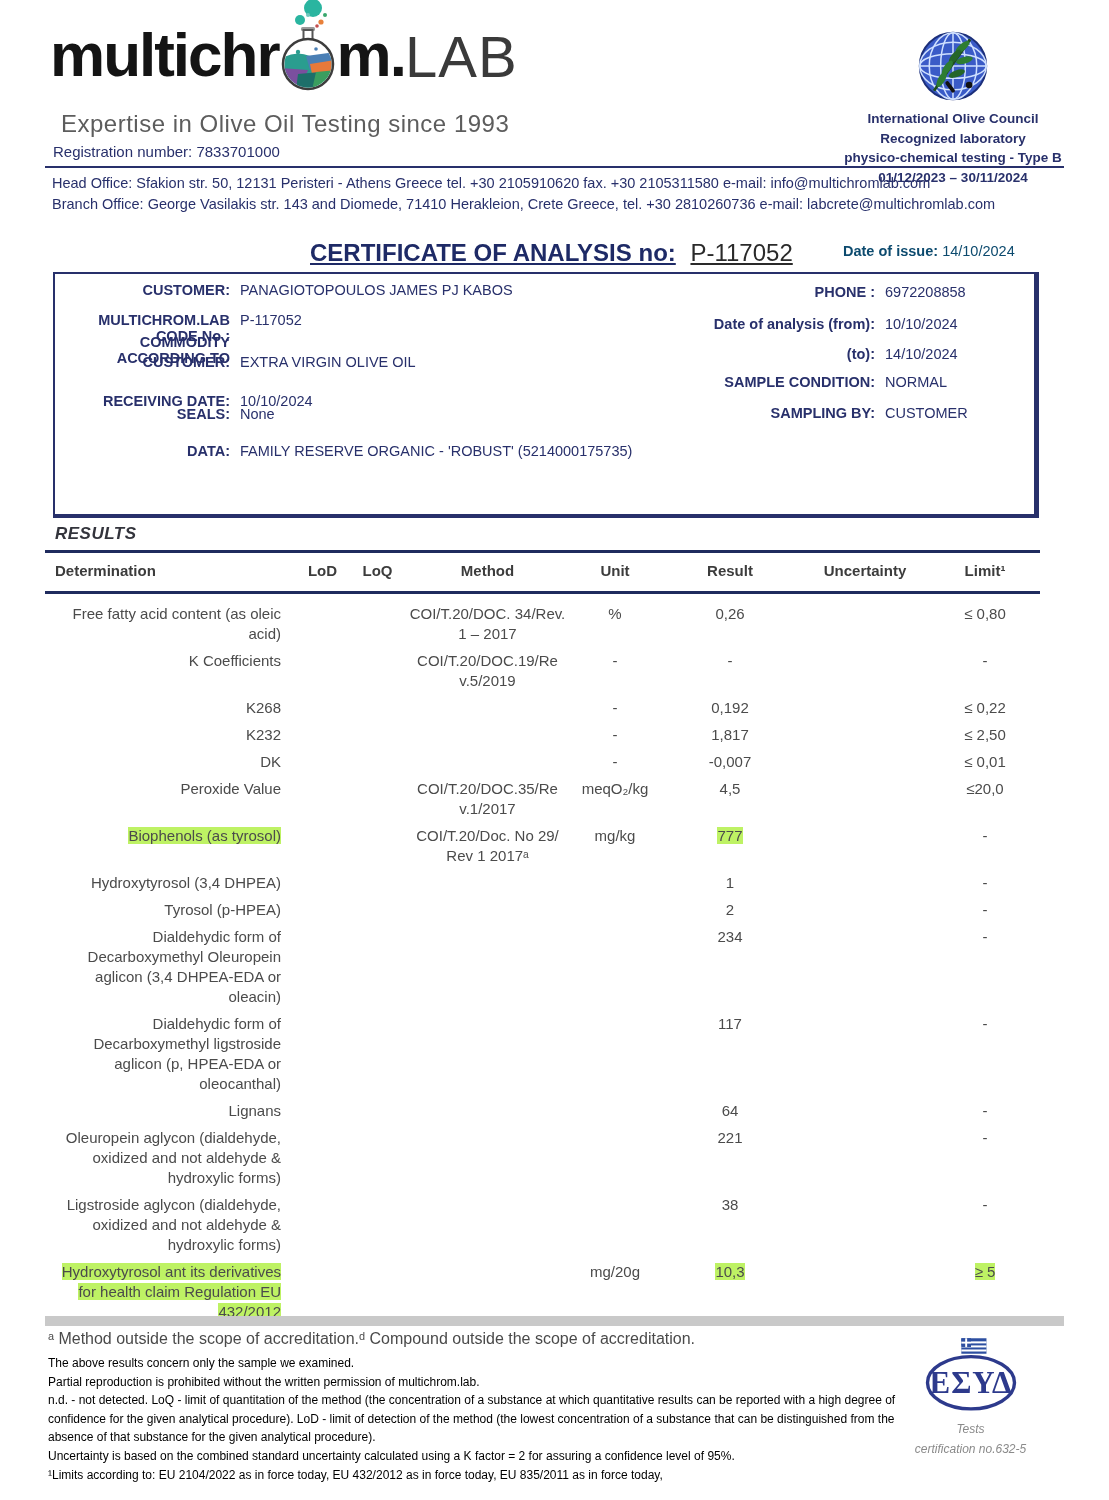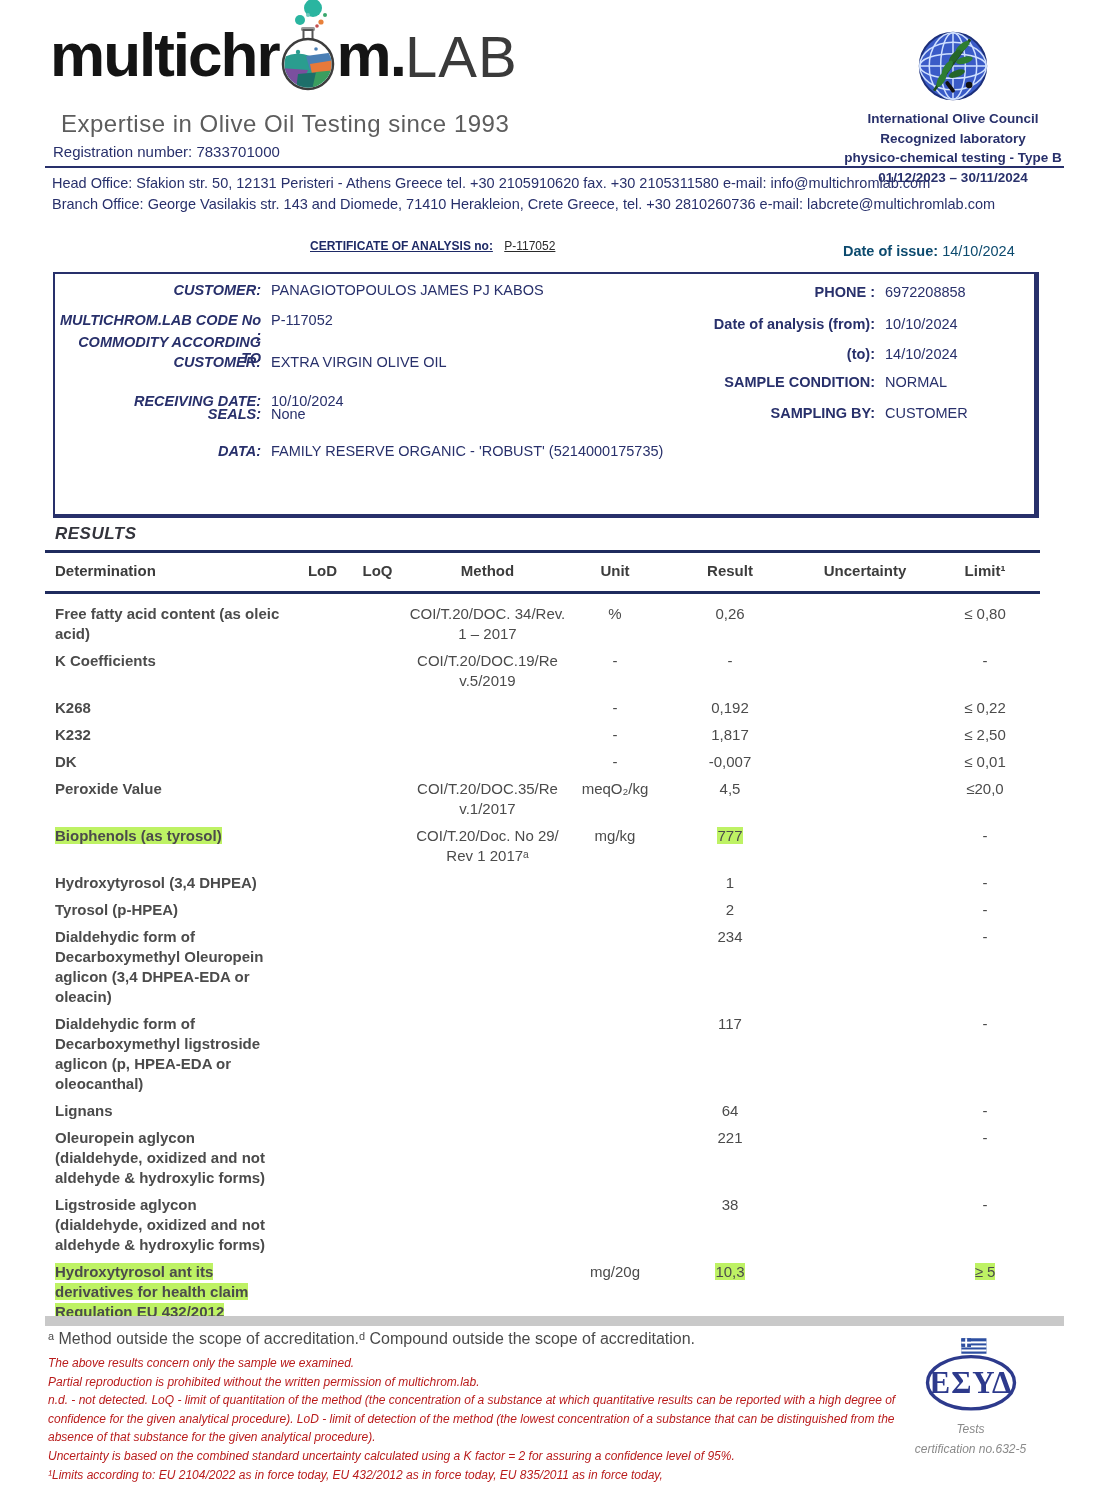--- a/index.html
+++ b/index.html
@@ -19,59 +19,59 @@
   .tagline { top:110px; left:53px; font-size:24px; color:#5d5d5d; letter-spacing:0.5px;margin-left:8px; }
   .registration { top:143px; left:53px; font-size:15px; color:#28306b; }
 
   .ioc { top:28px; left:828px; width:250px; text-align:center; }
   .ioc-text { font-size:13.5px; font-weight:bold; color:#28306b; line-height:1.3; margin-top:2px; }
 
   .hr-top { top:166px; left:45px; width:1019px; border-top:2.5px solid #28306b; }
   .offices { top:173px; left:52px; font-size:14.5px; color:#28306b; line-height:1.45; }
 
   
-  .cert-line { top:239px; left:310px; font-size:12px; color:#1e2a66; white-space:nowrap; }
+  .cert-line { top:239px; left:310px; font-size:24px; color:#1e2a66; white-space:nowrap; }
   .cert-title { font-weight:bold; text-decoration:underline; }
   .cert-no { text-decoration:underline; margin-left:8px; color:#2a2a2a; }
   .issue { top:243px; left:843px; font-size:14.5px; color:#0c4a6e; white-space:nowrap; }
   .issue .lbl { font-weight:bold; }
 
   
   .ibox {
     top:272px; left:53px; width:986px; height:246px;
     border:2px solid #28306b; border-right-width:5px; border-bottom-width:4px;
     background:#fff;
   }
   .irow { position:absolute; display:flex; font-size:14.5px; color:#28306b; }
   .irow .lbl { font-weight:bold; text-align:right; padding-right:10px; }
-  .irow.left .lbl { width:216px;font-style:italic; }
+  .irow.left .lbl { width:185px; }
   .irow.right .lbl { width:240px; }
   .irow .val { color:#28306b; }
 
   
   .results-title { top:524px; left:55px; font-size:17px; font-weight:bold; font-style:italic; color:#33343c; letter-spacing:0.5px; }
   .hr-nav { left:45px; width:995px; border-top:3px solid #1f2b5e; }
   .hr2 { top:550px; } .hr3 { top:591px; }
 
   .tgrid { display:grid; grid-template-columns:250px 55px 55px 165px 90px 140px 130px 110px; }
   .thead { top:562px; left:45px; width:995px; font-size:15px; color:#3c3c3c; font-weight:bold; }
   .thead .c { text-align:center; }
   .thead .c.det { text-align:left; padding-left:10px; }
 
   .tbody { top:601px; left:45px; width:995px; }
   .trow { padding:3px 0 4px 0; font-size:15px; line-height:20px; color:#4b4b4b; align-items:start; }
   .trow .c { text-align:center; padding:0 3px; }
-  .trow .c.det { text-align:left; padding-left:10px; padding-right:14px;font-weight:bold; }
+  .trow .c.det { text-align:right; padding-left:10px; padding-right:14px; }
   .trow .c.method { line-height:20px; }
   .hl { background:#bef264; }
 
   
   .graybar { top:1316px; left:45px; width:1019px; height:10px; background:#c9c9c9; }
   .accred-note { top:1330px; left:48px; font-size:16px; color:#4a4a4a; }
-  .small-notes { top:1354px; left:48px; width:858px; font-size:12px; font-style:italic; color:#b91c1c; line-height:1.55; }
+  .small-notes { top:1354px; left:48px; width:858px; font-size:12px; color:#000000; line-height:1.55; }
   .esyd { top:1336px; left:903px; width:135px; text-align:center; }
   .esyd-cap { font-size:12px; font-style:italic; color:#8a8a8a; line-height:1.5; margin-top:2px; }
 </style>
 </head>
 <body>
 
 <div class="abs logo-row">
   <span class="logo-bold">multichr</span>
   <span class="flask-wrap">
     <svg width="56" height="94" viewBox="0 0 56 94">

